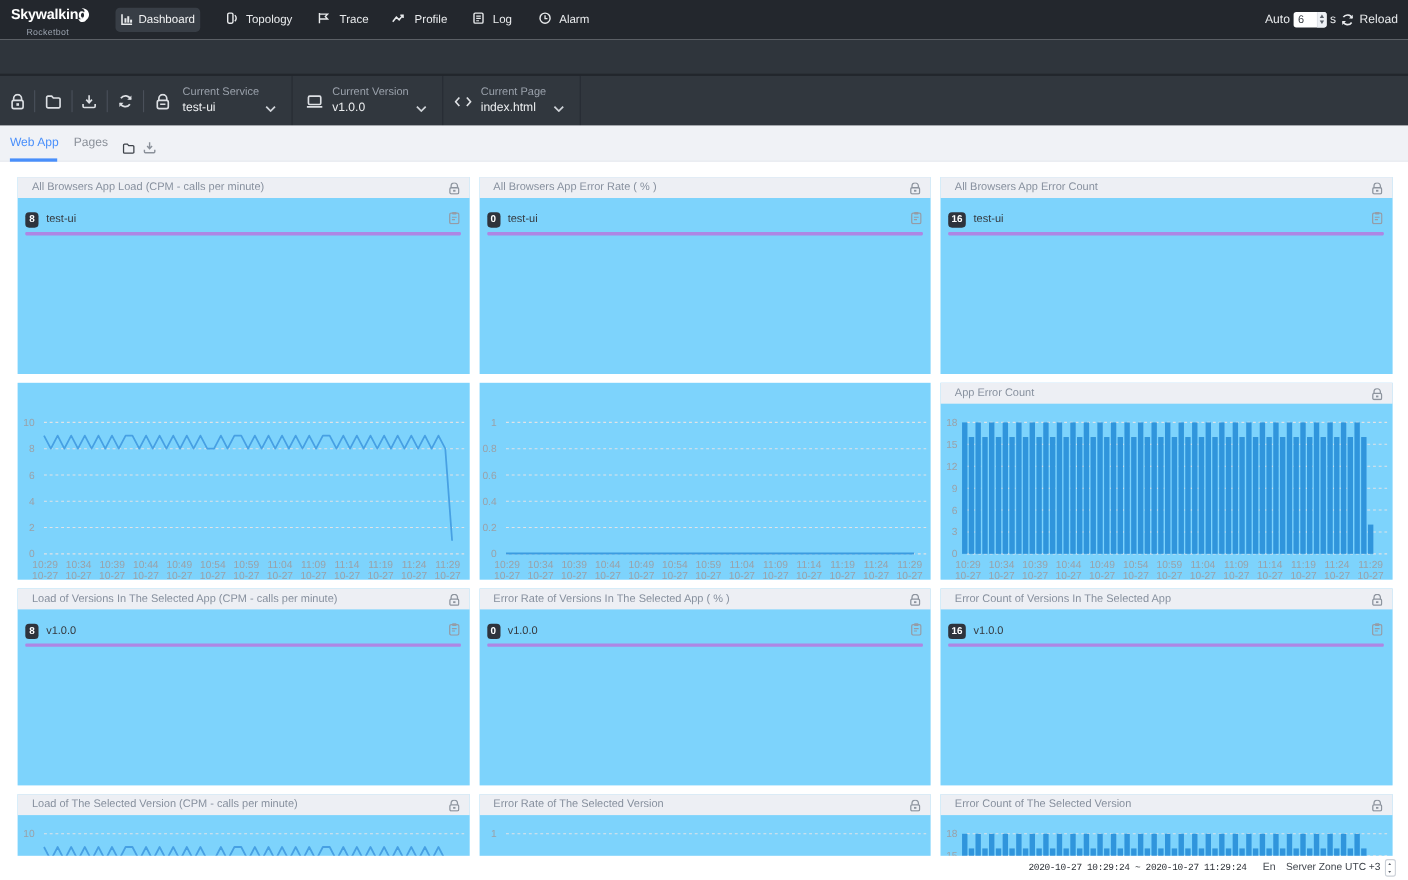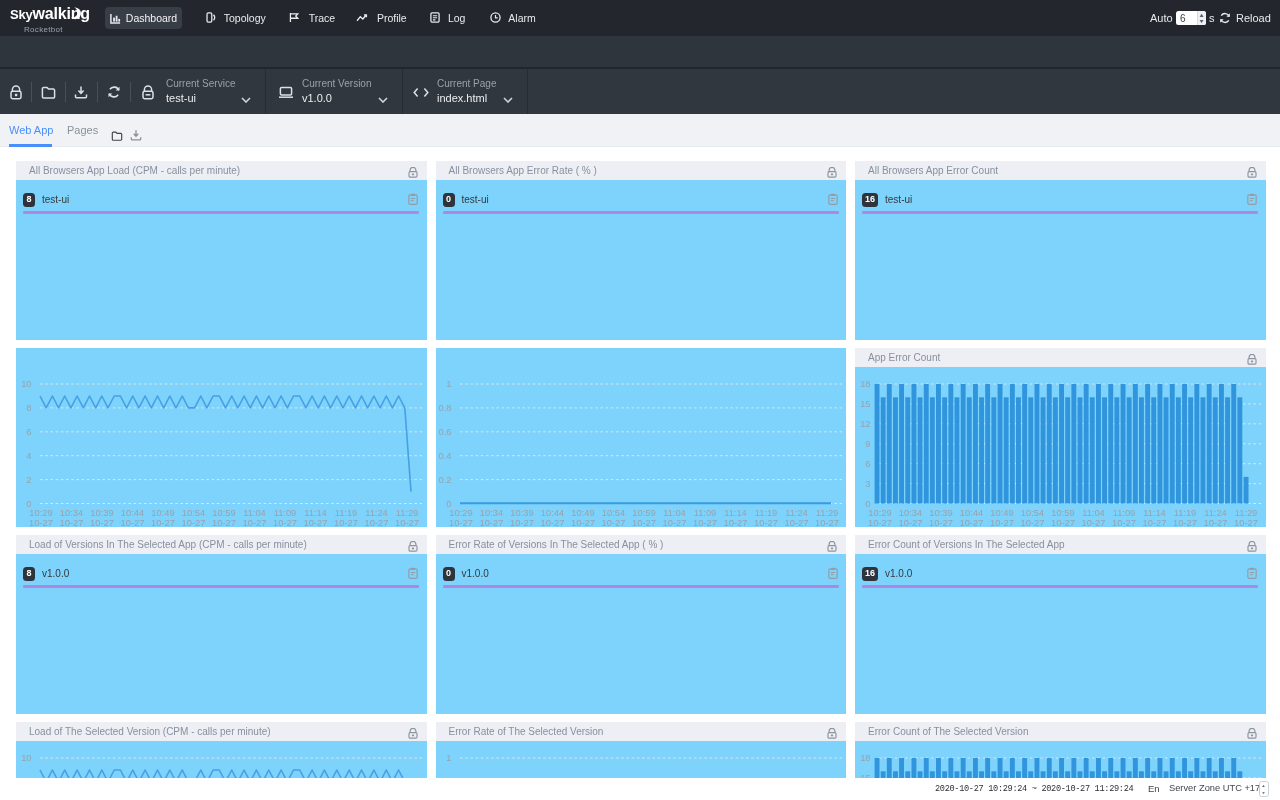--- a/index.html
+++ b/index.html
@@ -61,21 +61,21 @@
 #foot .dt { position:absolute; left:935px; top:6px; font-family:"Liberation Mono",monospace; font-size:8.6px; letter-spacing:-0.32px; color:#2c3036; }
 #foot .en { position:absolute; left:1148px; top:5px; font-size:9.5px; color:#41464d; }
 #foot .sz { position:absolute; left:1169px; top:5px; font-size:9.3px; color:#41464d; }
 #foot .numspin { position:absolute; left:1259px; top:3.5px; width:10px; height:15.5px; border:1px solid #ccd1d8; border-radius:2.5px; background:#fff; }
 #foot .sp-a, #foot .sp-b { position:absolute; left:1px; font-size:5px; color:#5a6069; transform:scale(0.9,0.65); }
 #foot .sp-a { top:1px; } #foot .sp-b { top:7.5px; }
 </style></head>
 <body>
 <div id="app">
   <div id="hdr">
-    <div id="logo">Sky<span style="font-size:16px">walking</span><svg width="12" height="13" viewBox="0 0 12 13" style="position:absolute;left:59px;top:2px">
+    <div id="logo">Sky<span style="font-size:13px">walking</span><svg width="12" height="13" viewBox="0 0 12 13" style="position:absolute;left:59px;top:2px">
           <path d="M5.2 0.6 A5.8 5.8 0 1 1 1.8 10.2 A4.9 4.9 0 0 0 5.2 0.6 Z" fill="#fff"></path>
         </svg>
       <span class="rb">Rocketbot</span>
     </div>
     <div id="mdash"><svg width="11" height="11" viewBox="0 0 12 12">
           <path d="M1 1 v10 h10" stroke="#e8eaec" stroke-width="1.6" fill="none"></path>
           <rect x="3.4" y="5" width="2" height="4.4" fill="#e8eaec"></rect>
           <rect x="6.2" y="3" width="2" height="6.4" fill="#e8eaec"></rect>
           <rect x="9" y="6.4" width="2" height="3" fill="#e8eaec"></rect>
         </svg>Dashboard</div>
@@ -680,19 +680,19 @@
             <rect x="370.1" y="49.3" width="4.9" height="106.2"></rect>
             <rect x="376.3" y="36.0" width="4.9" height="119.5"></rect>
             <rect x="382.4" y="49.3" width="4.9" height="106.2"></rect>
             <rect x="388.6" y="128.9" width="4.9" height="26.6"></rect>
           </g>
         </svg></div>
     </div>
   <div id="foot">
     <span class="dt">2020-10-27 10:29:24 ~ 2020-10-27 11:29:24</span>
     <span class="en">En</span>
-    <span class="sz">Server Zone UTC +17</span>
+    <span class="sz">Server Zone UTC +3</span>
     <span class="numspin">
         <span class="sp-a">▲</span>
         <span class="sp-b">▼</span>
       </span>
   </div>
 </div>
 
 </body></html>

